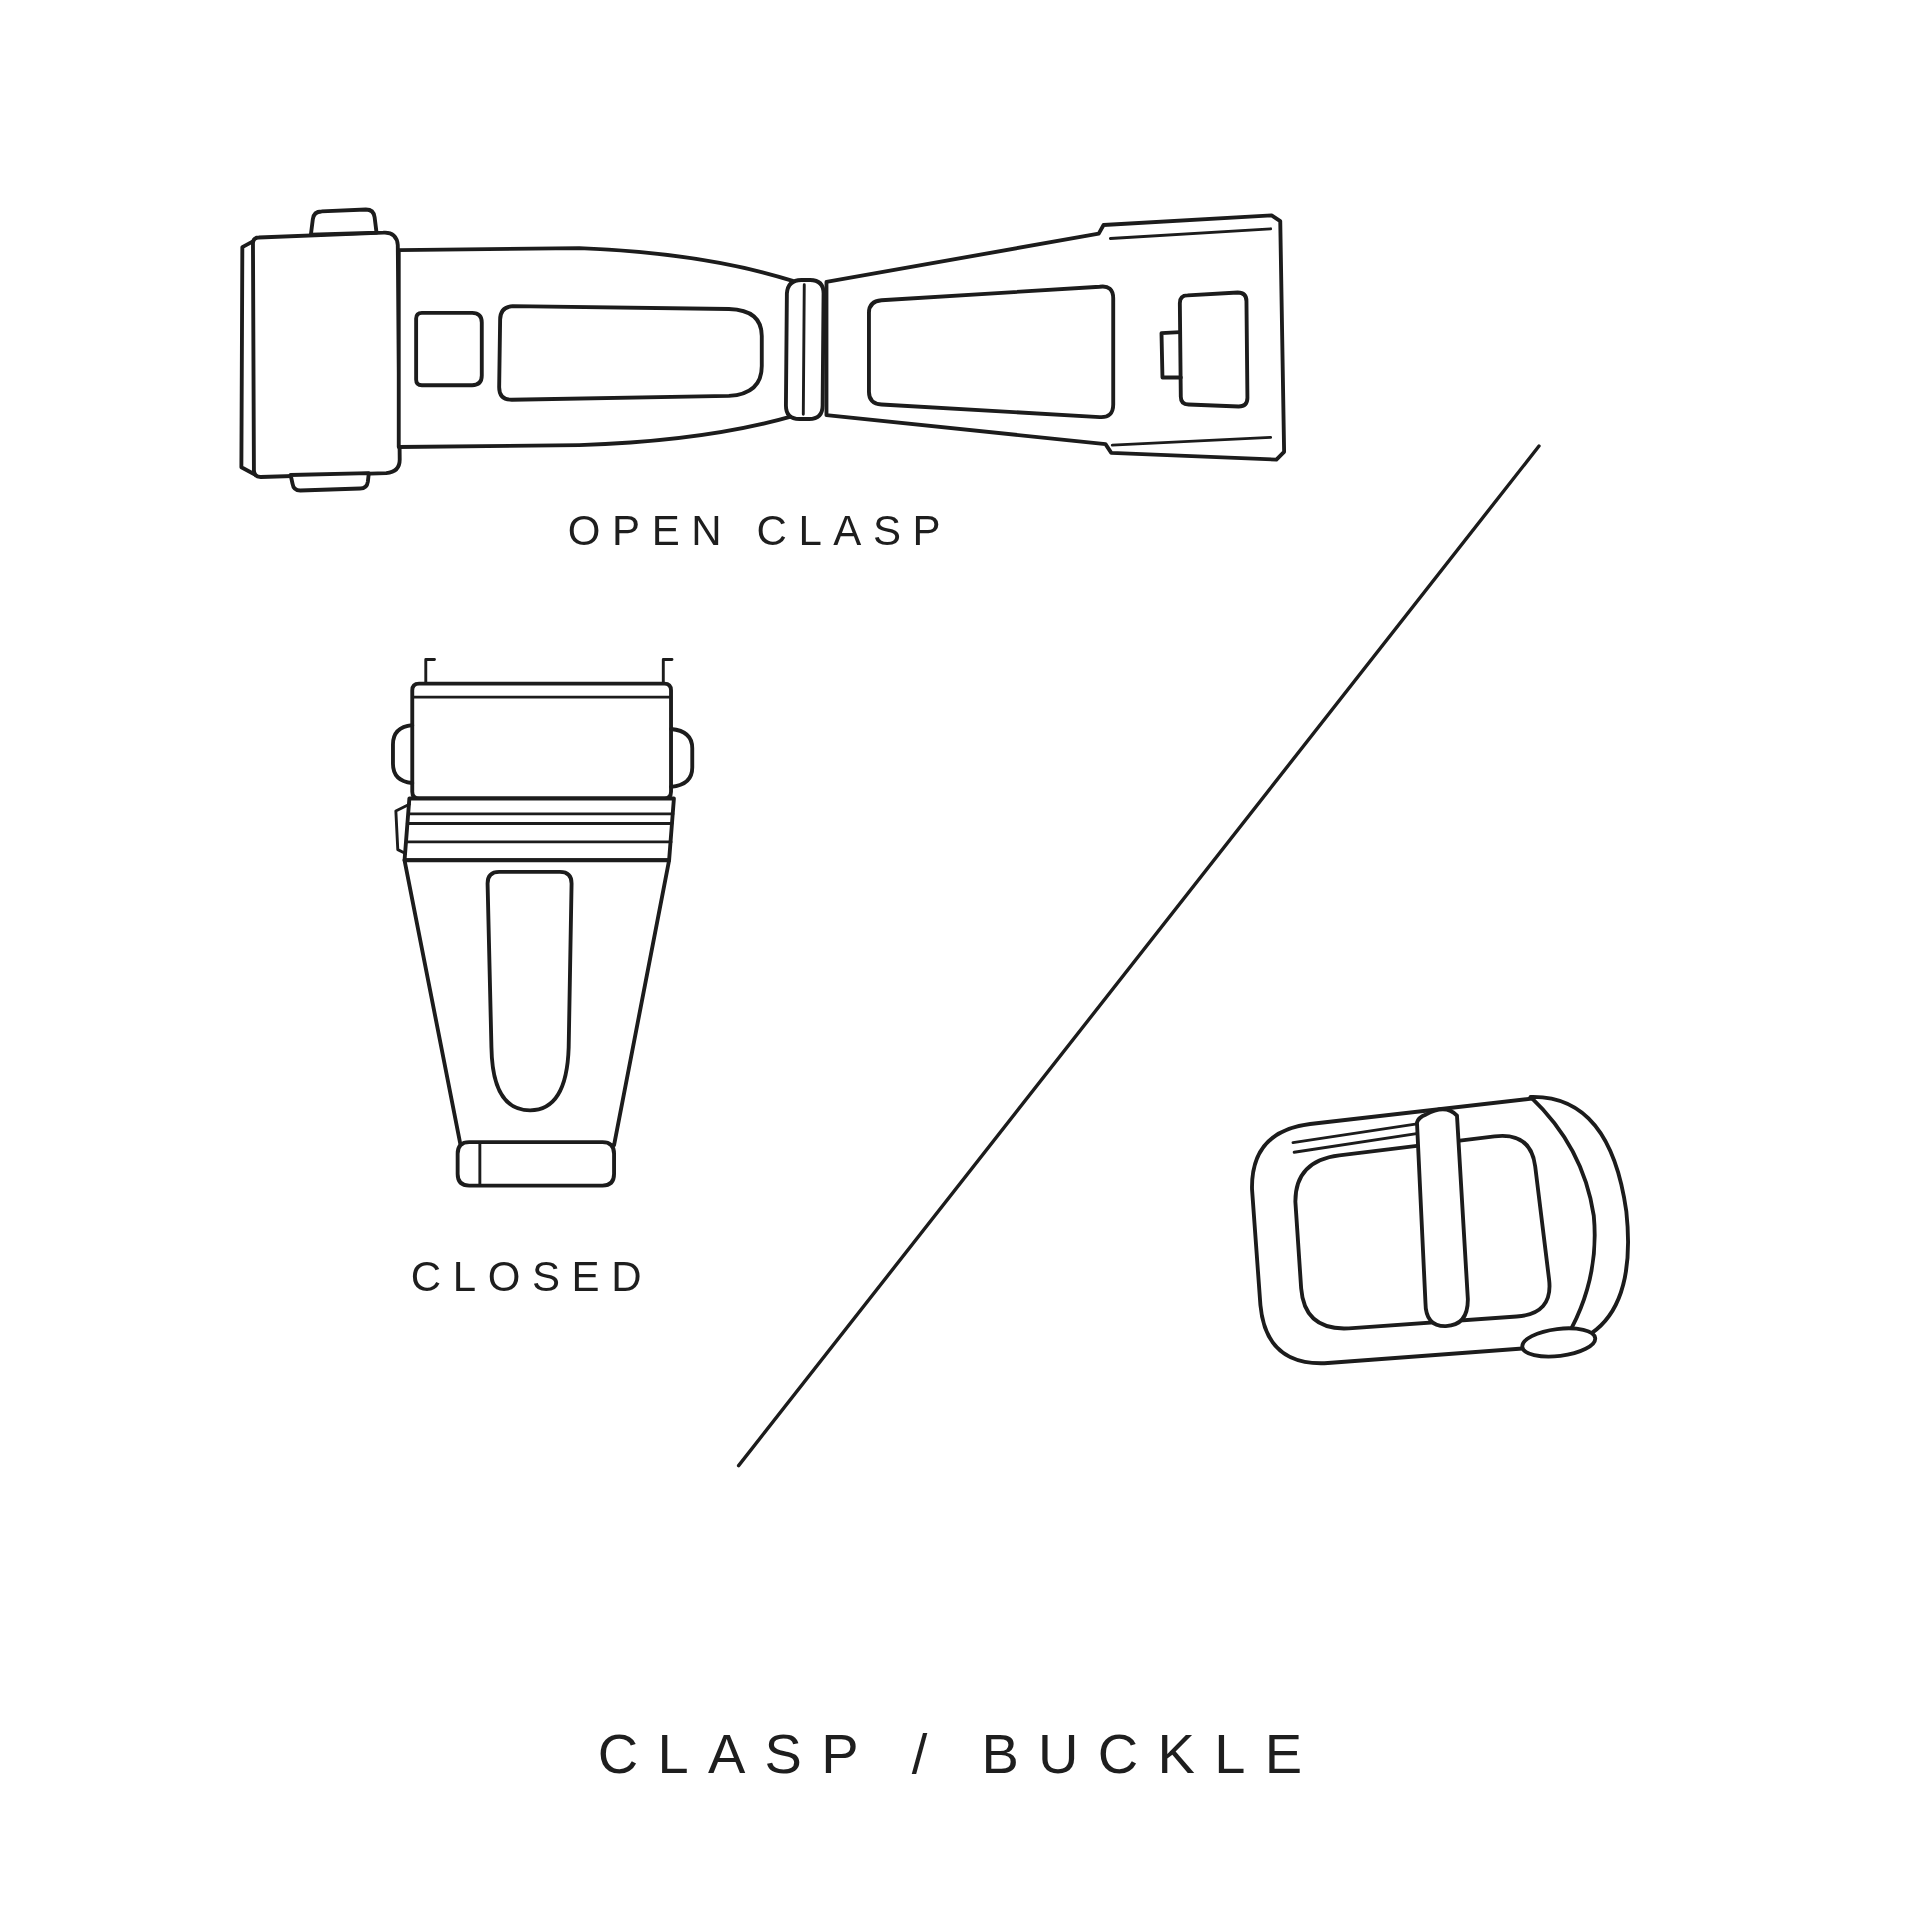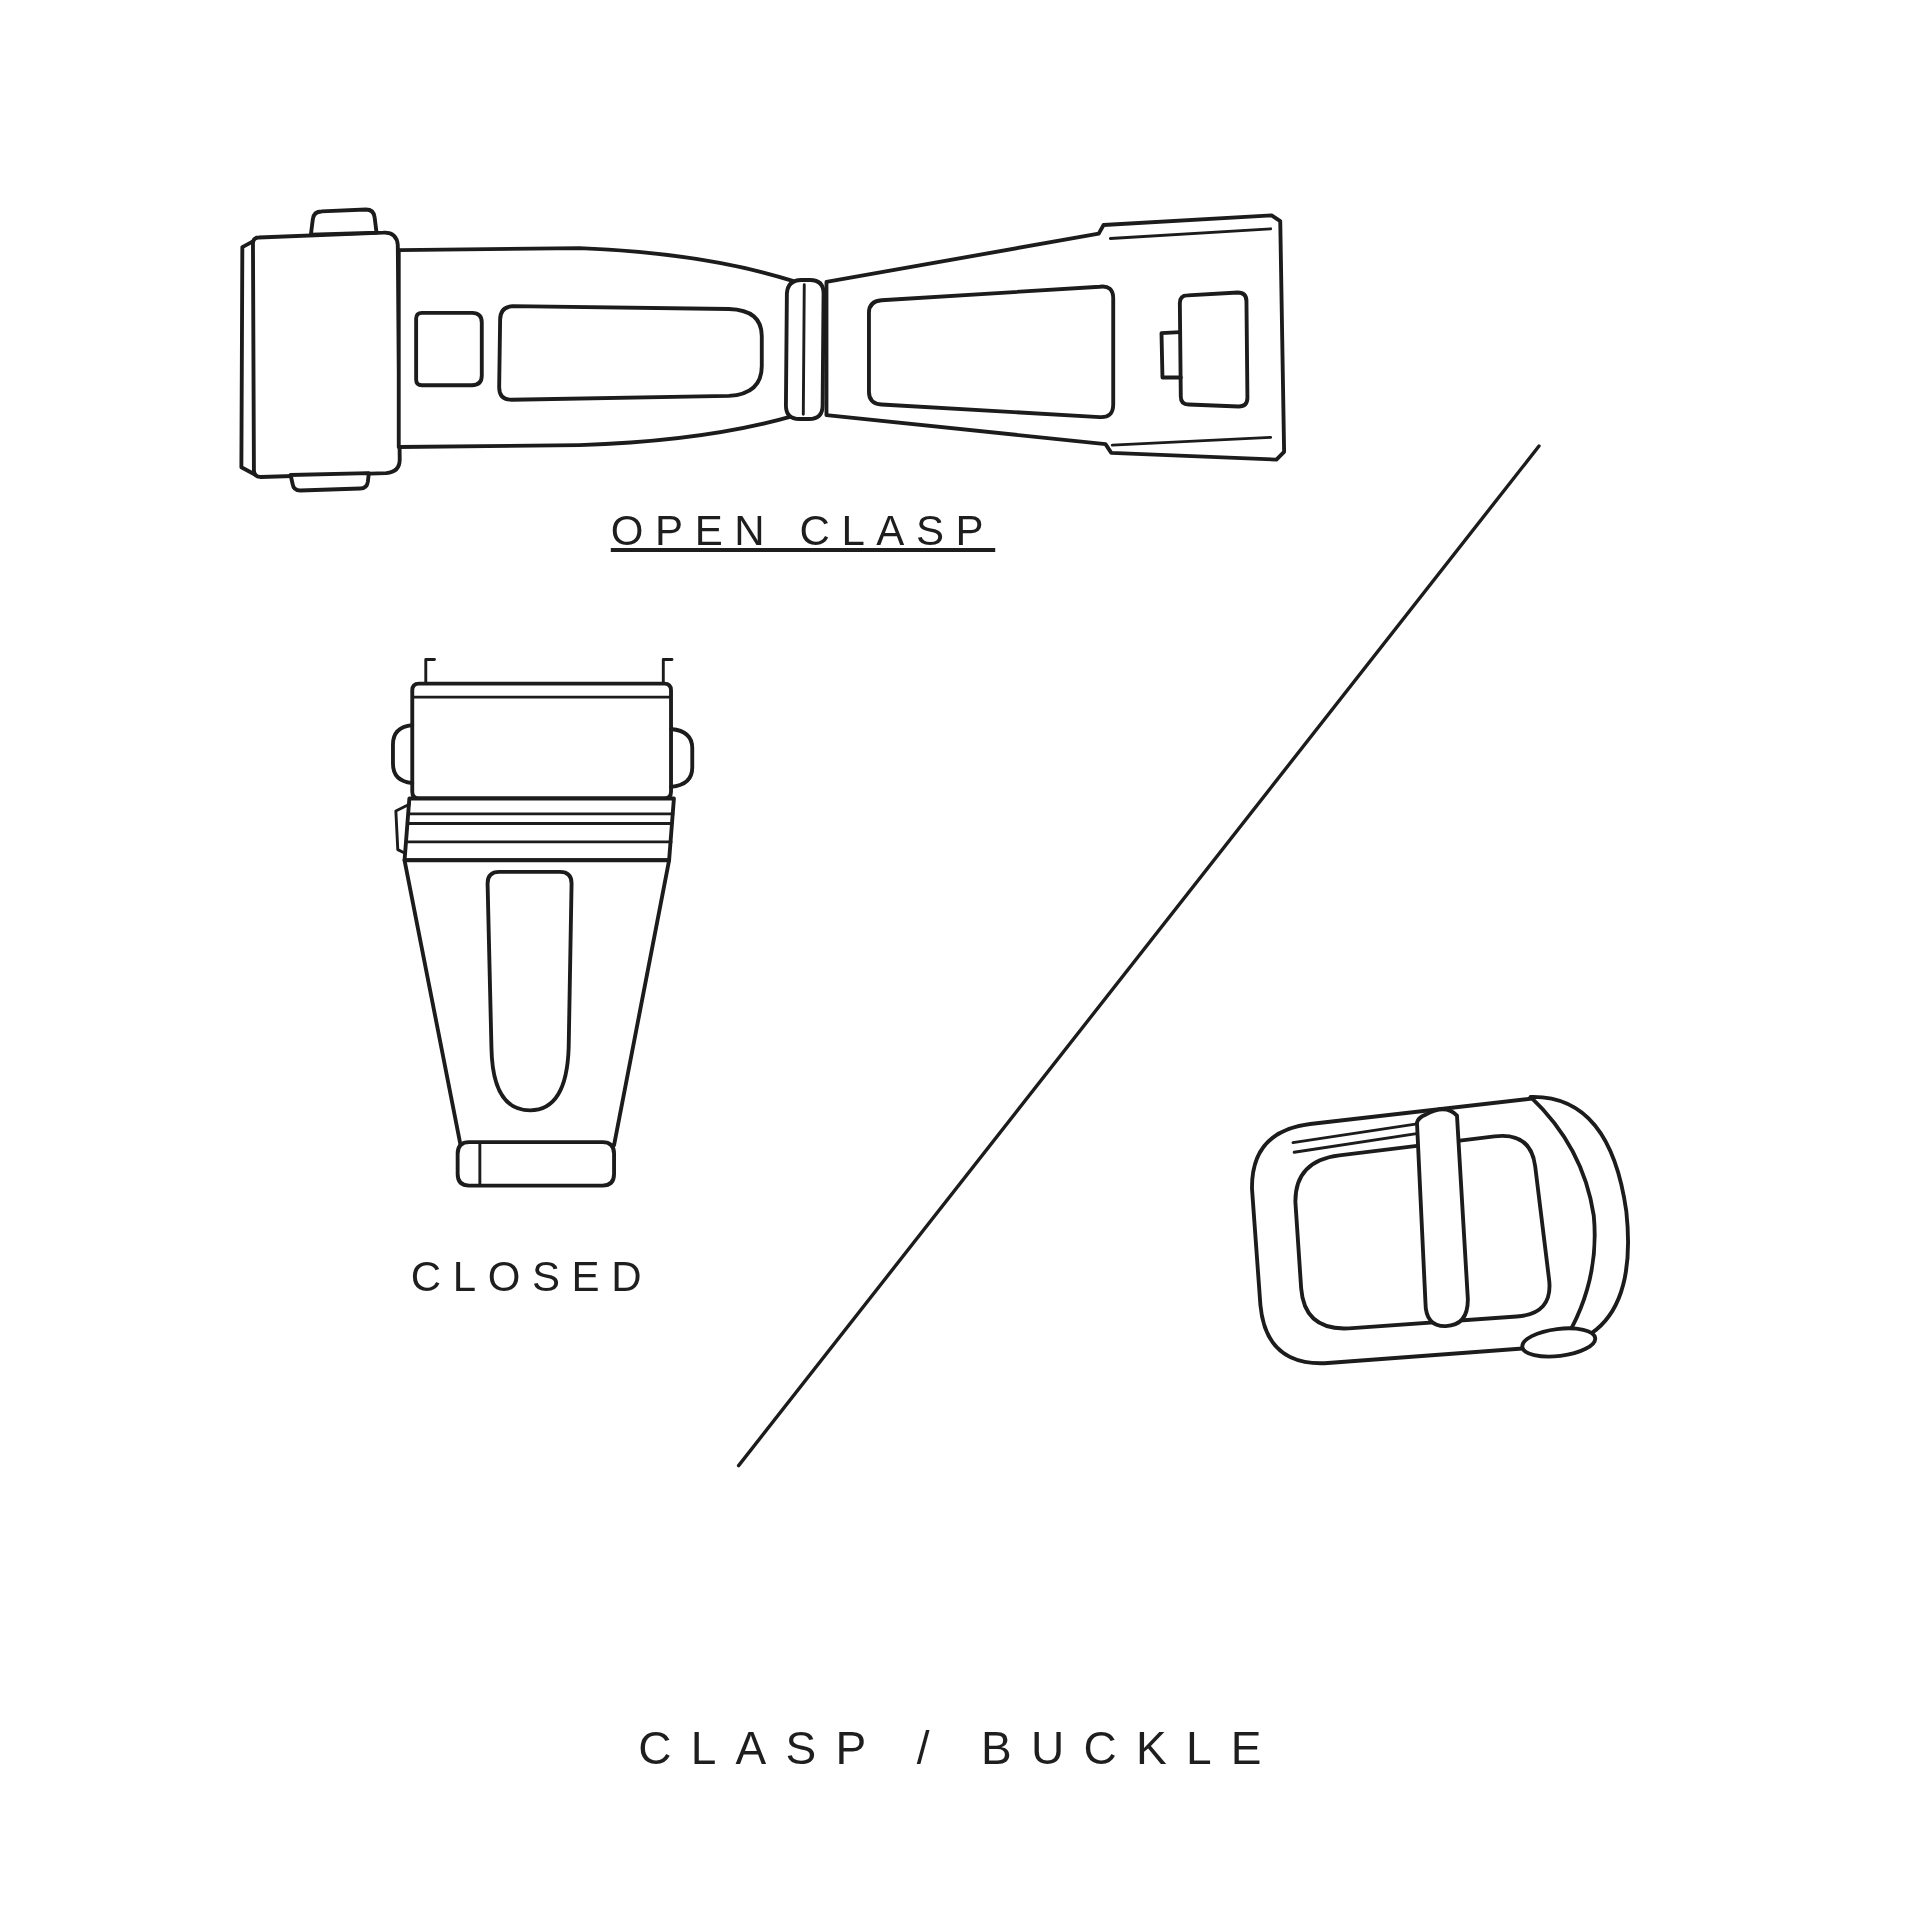--- a/index.html
+++ b/index.html
@@ -34,21 +34,21 @@
     letter-spacing: 11.6px;
     white-space: nowrap;
     font-weight: 400;
   }
   .title {
     position: absolute;
     left: 0;
     right: 12px;
     text-align: center;
     color: var(--txt);
-    font-size: 46px;
+    font-size: 56px;
     letter-spacing: 19.3px;
     white-space: nowrap;
     font-weight: 400;
   }
 </style>
 </head>
 <body>
 
 <div class="canvas">
 
@@ -114,20 +114,20 @@
 
       <path class="thin" d="M 1352 1167 L 1494 1163"></path>
       <path class="thin" d="M 1352 1177 L 1494 1173"></path>
       <circle class="fill" cx="1502" cy="1168" r="13"></circle>
 
       <path class="fill" d="M 1492 1155 Q 1514 1146 1524 1160 L 1512 1350 Q 1509 1377 1486 1375 Q 1465 1373 1468 1348 L 1482 1162 Q 1484 1157 1492 1155 Z"></path>
     </g>
 
   </svg>
 
-  <div class="caption" style="left:803px; top:507px;text-decoration:underline;">OPEN CLASP</div>
+  <div class="caption" style="left:760px; top:507px;">OPEN CLASP</div>
 
   <div class="caption" style="left:532px; top:1233px;margin-top:20px;">CLOSED</div>
 
   <div class="title" style="top:1721px;">CLASP / BUCKLE</div>
 
 </div>
 
 
 </body></html>

